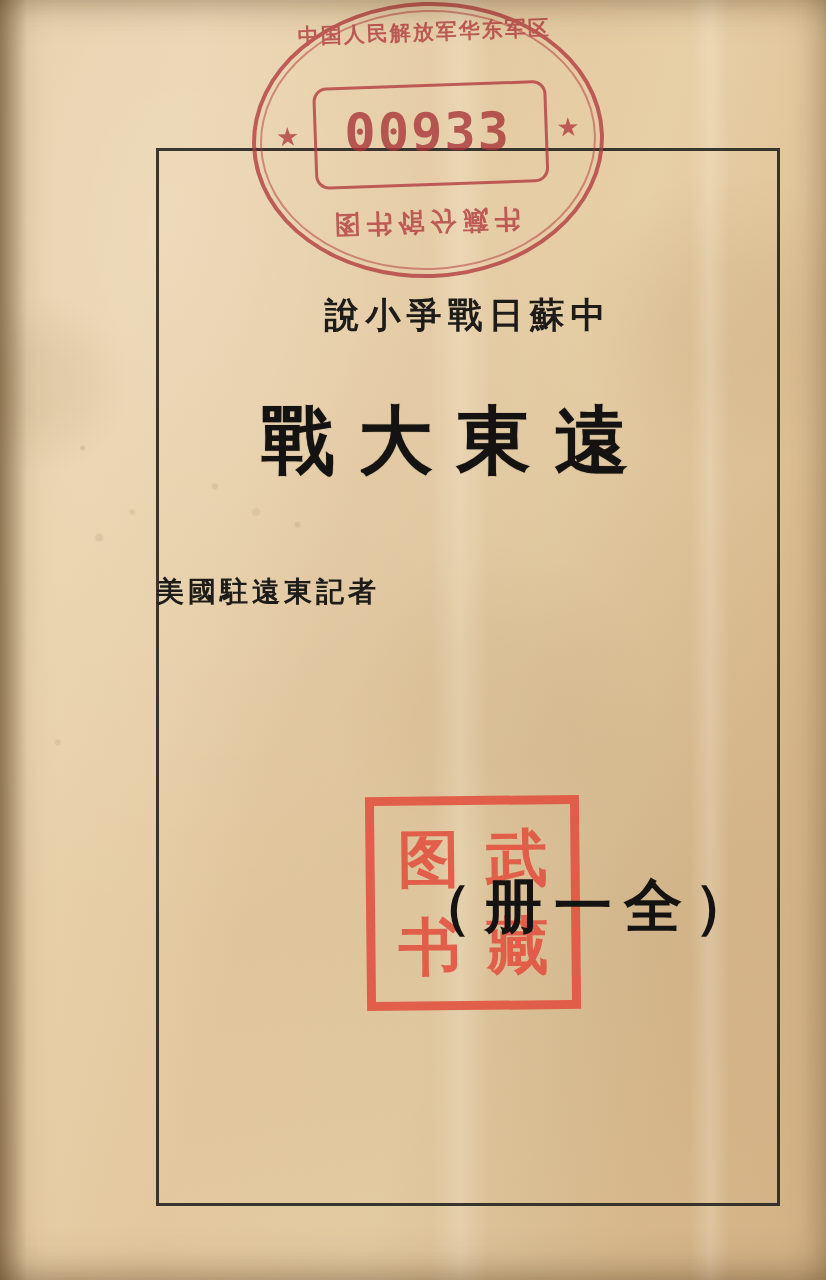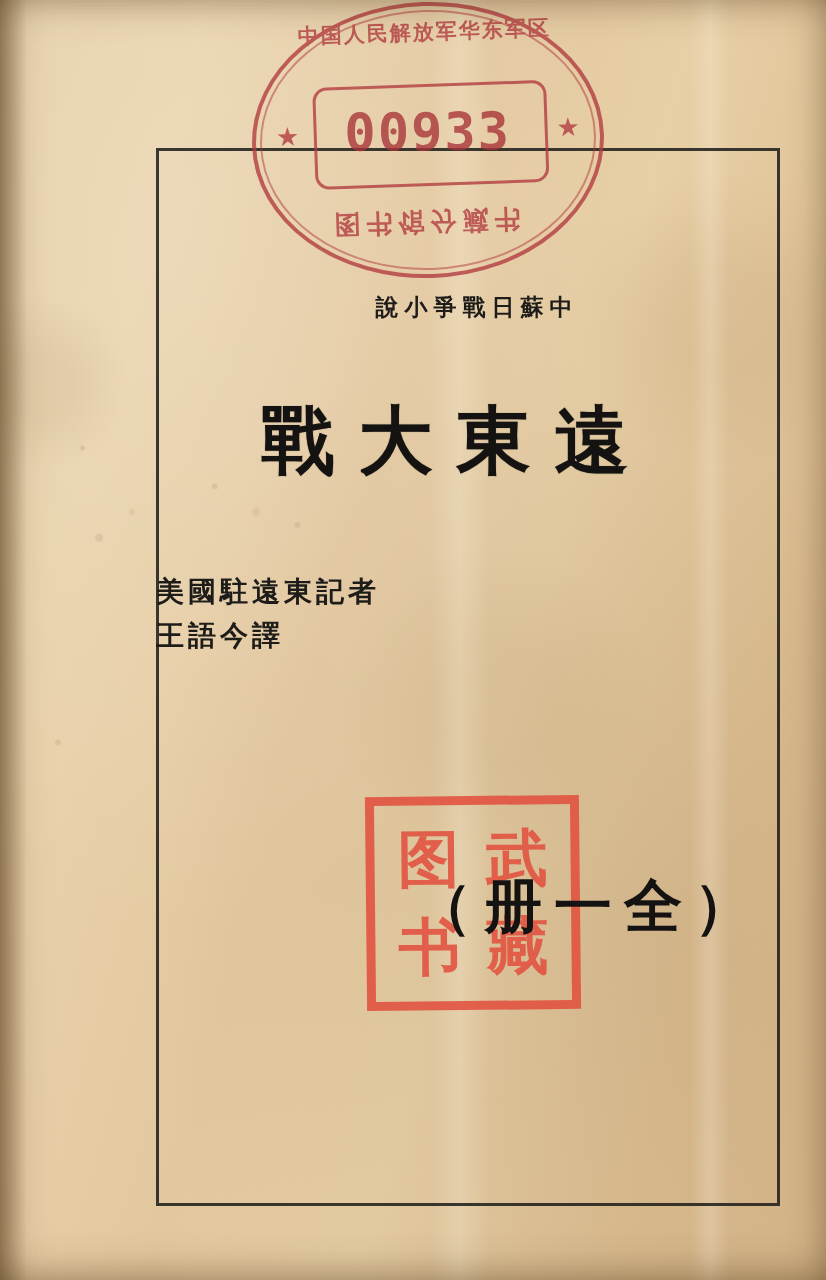--- a/index.html
+++ b/index.html
@@ -151,27 +151,26 @@
   }
 
   
   .subtitle {
     position: absolute;
     left: 156px;
     width: 624px;
     top: 292px;
     text-align: center;
     font-family: "DejaVu Sans", "Liberation Sans", sans-serif;
-    font-size: 23px;
+    font-size: 35px;
     font-weight: 700;
     letter-spacing: 6px;
     color: #1d1c19;
     direction: rtl;
     unicode-bidi: bidi-override;
-    padding-left: 9px;
   }
   .main-title {
     position: absolute;
     left: 156px;
     width: 601px;
     top: 392px;
     text-align: center;
     font-family: "DejaVu Sans", "Liberation Sans", sans-serif;
     font-size: 74px;
     font-weight: 700;
@@ -268,21 +267,20 @@
     <div class="star right">★</div>
     <div class="stamp-number">00933</div>
   </div>
 
   <div class="subtitle">中蘇日戰爭小說</div>
 
   <div class="main-title">遠東大戰</div>
 
   <div class="credits">
     <div>美國駐遠東記者</div>
-    <div>王語今譯</div>
   </div>
 
   <div class="square-seal">
     <div class="grid">
       <div class="cell c1">武</div>
       <div class="cell c2">图</div>
       <div class="cell c3">藏</div>
       <div class="cell c4">书</div>
     </div>
   </div>

